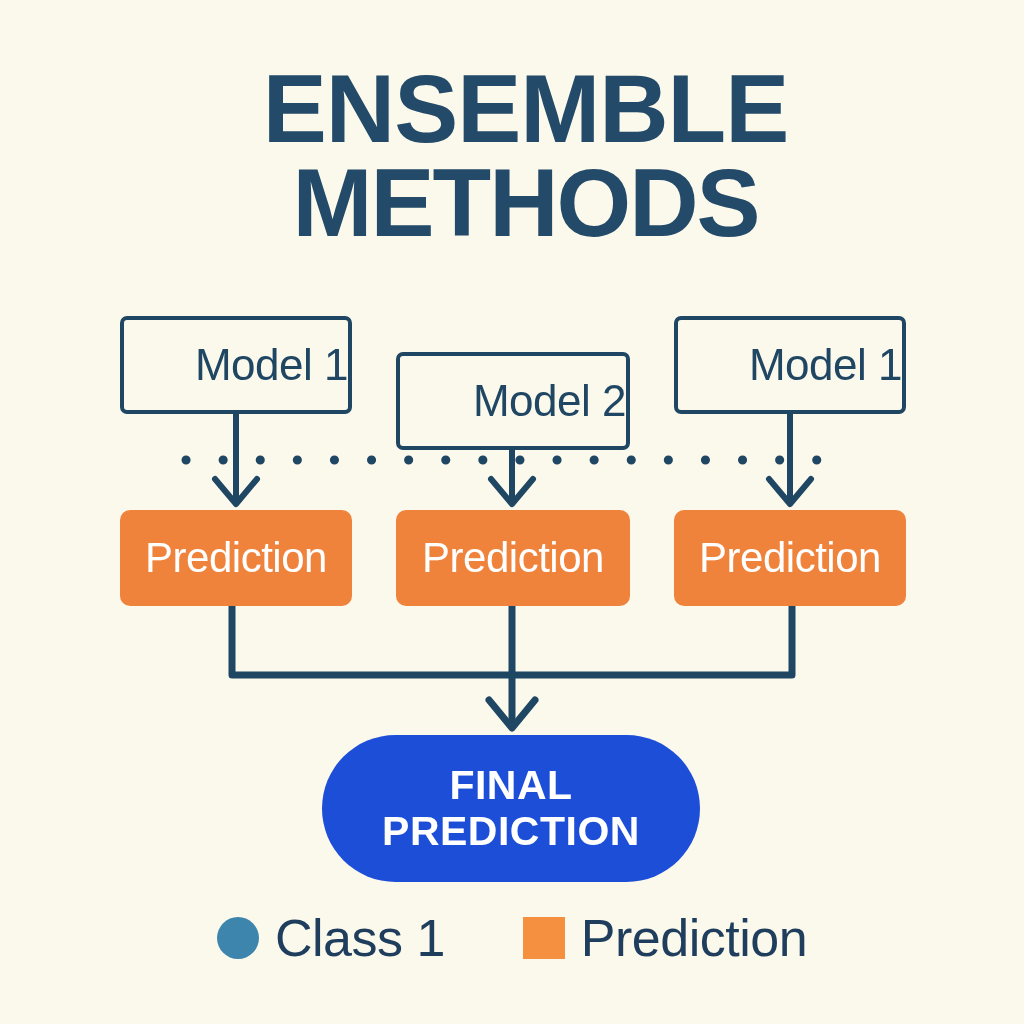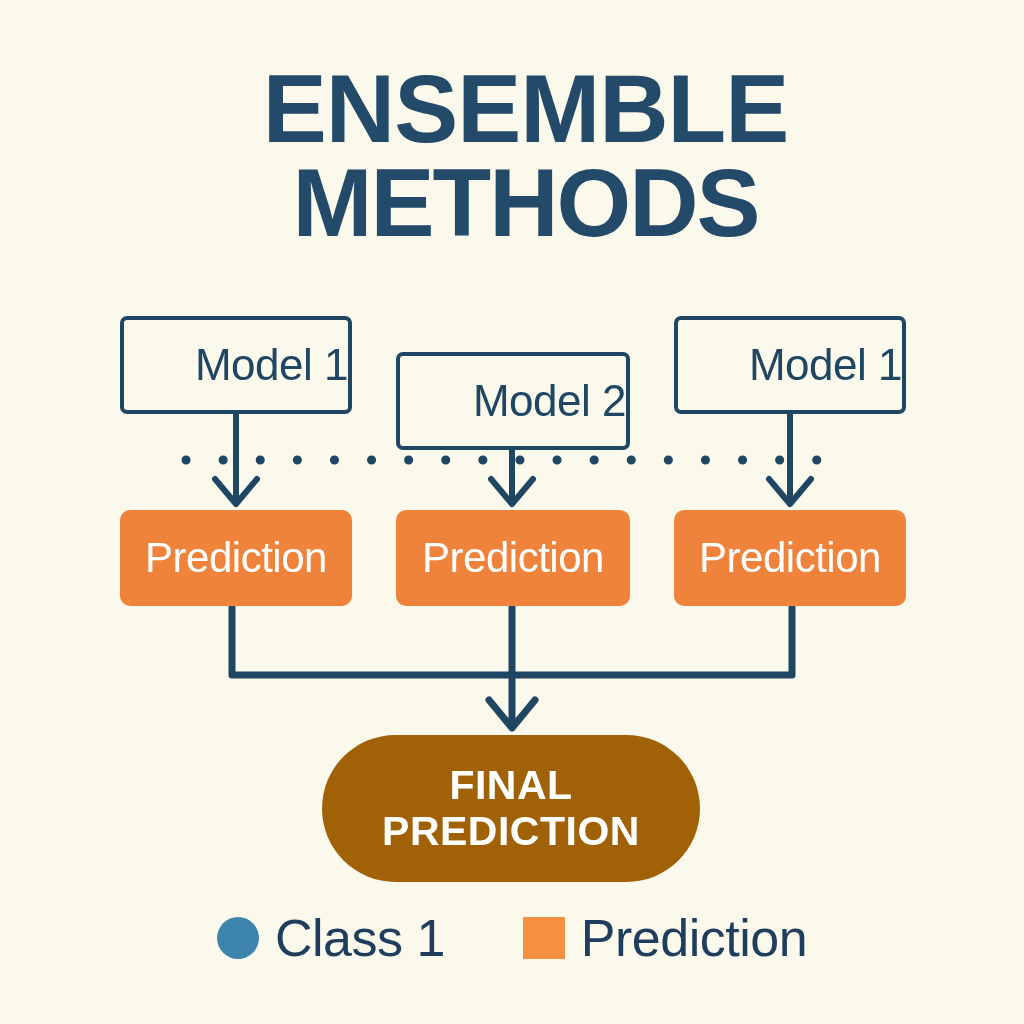--- a/index.html
+++ b/index.html
@@ -62,21 +62,21 @@
     font-size:42px;
     font-weight:500;
     letter-spacing:-0.5px;
   }
 
   
   #final-pill {
     position:absolute;
     left:322px; top:735px;
     width:378px; height:147px;
-    background:#a16207;
+    background:#1d4ed8;
     border-radius:74px;
     display:flex;
     flex-direction:column;
     align-items:center;
     justify-content:center;
     color:#FFFFFF;
     font-weight:bold;
     font-size:41px;
     line-height:1.12;
     letter-spacing:0.5px;

